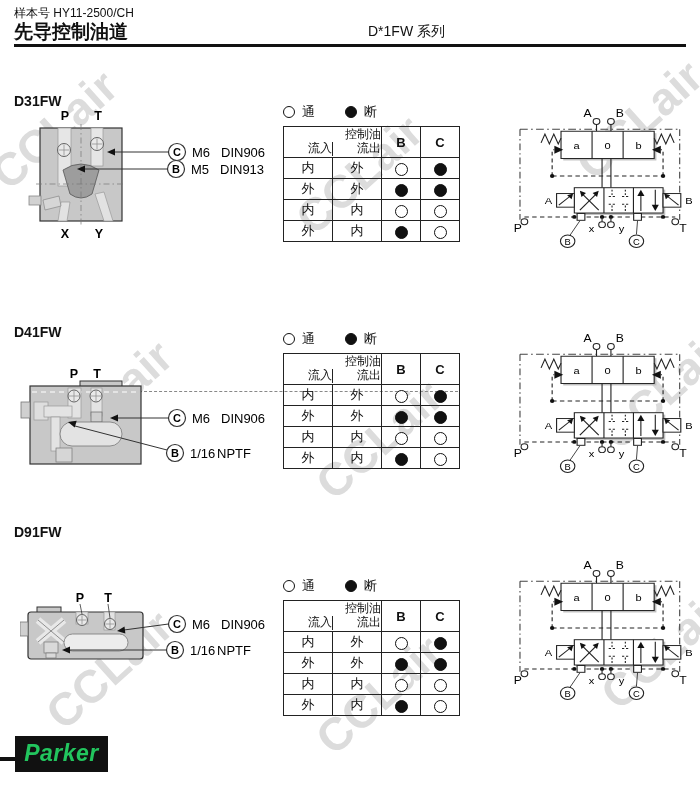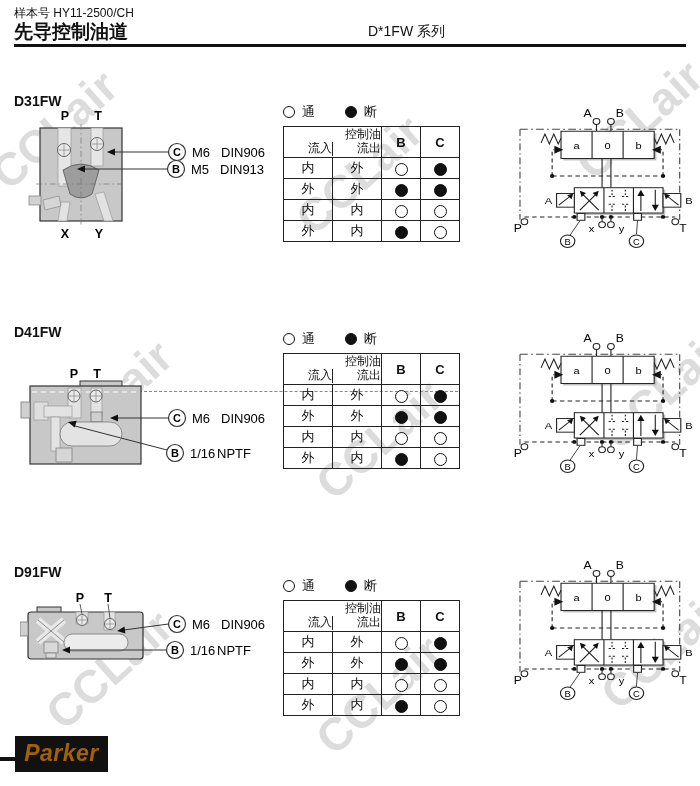--- a/index.html
+++ b/index.html
@@ -27,21 +27,21 @@
   th.grp{width:97px;height:30px;font-weight:normal;}
   th.grp .top{font-size:12px;line-height:13px;text-align:right;}
   th.grp .bot{display:flex;font-size:12px;line-height:15px;text-align:right;}
   th.grp .bot span{flex:1;}
   th.grp .bot .div{flex:0 0 0px;border-left:1px solid #222;height:14px;align-self:flex-end;}
   th.bc{width:38px;font-size:13px;font-weight:bold;}
   table.state td{height:20px;font-size:13px;}
   table.state td .dot{width:11px;height:11px;vertical-align:middle;}
   .dashext{border-top:1.2px dashed #888;height:0;z-index:1;}
   .logo-line{left:0;top:757px;width:16px;height:4px;background:#111;}
-  .logo-box{left:15px;top:736px;width:93px;height:36px;background:#111;color:#a16207;
+  .logo-box{left:15px;top:736px;width:93px;height:36px;background:#111;color:#22c55e;
             font-style:italic;font-weight:bold;font-size:23px;line-height:35px;text-align:center;
             letter-spacing:0.5px;}
   svg text{font-family:"Liberation Sans","DejaVu Sans",sans-serif;}
 </style>
 </head>
 <body>
 
 <div id="page">
 
   <div class="wm" style="left:-20px;top:160px">CCLair</div>
@@ -54,21 +54,21 @@
   <div class="wm" style="left:305px;top:725px">CCLair</div>
   <div class="wm" style="left:590px;top:680px">CCLair</div>
 
   <div class="layer docnum">样本号 HY11-2500/CH</div>
   <div class="layer doctitle">先导控制油道</div>
   <div class="layer prodseries">D*1FW 系列</div>
   <div class="layer rule"></div>
 
   <div class="layer model" style="top:93px">D31FW</div>
   <div class="layer model" style="top:324px">D41FW</div>
-  <div class="layer model" style="top:564px">D91FW</div>
+  <div class="layer model" style="top:524px">D91FW</div>
 
   <div class="layer dashext" style="left:139px;top:391px;width:319px"></div>
 
   <svg class="layer" style="left:25px;top:104px" width="245" height="140" viewBox="0 0 245 140">
     <g>
       <rect x="15" y="24" width="82" height="93" fill="#c8c8c8" stroke="#333" stroke-width="1.2"></rect>
       <rect x="4" y="92" width="12" height="9" fill="#d2d2d2" stroke="#888" stroke-width="0.8"></rect>
       <rect x="33" y="24" width="13" height="58" fill="#e6e6e6" stroke="#999" stroke-width="0.7"></rect>
       <rect x="66" y="24" width="12" height="38" fill="#e6e6e6" stroke="#999" stroke-width="0.7"></rect>
       <polygon points="36,98 45,98 42,117 33,117" fill="#e2e2e2" stroke="#999" stroke-width="0.7"></polygon>

